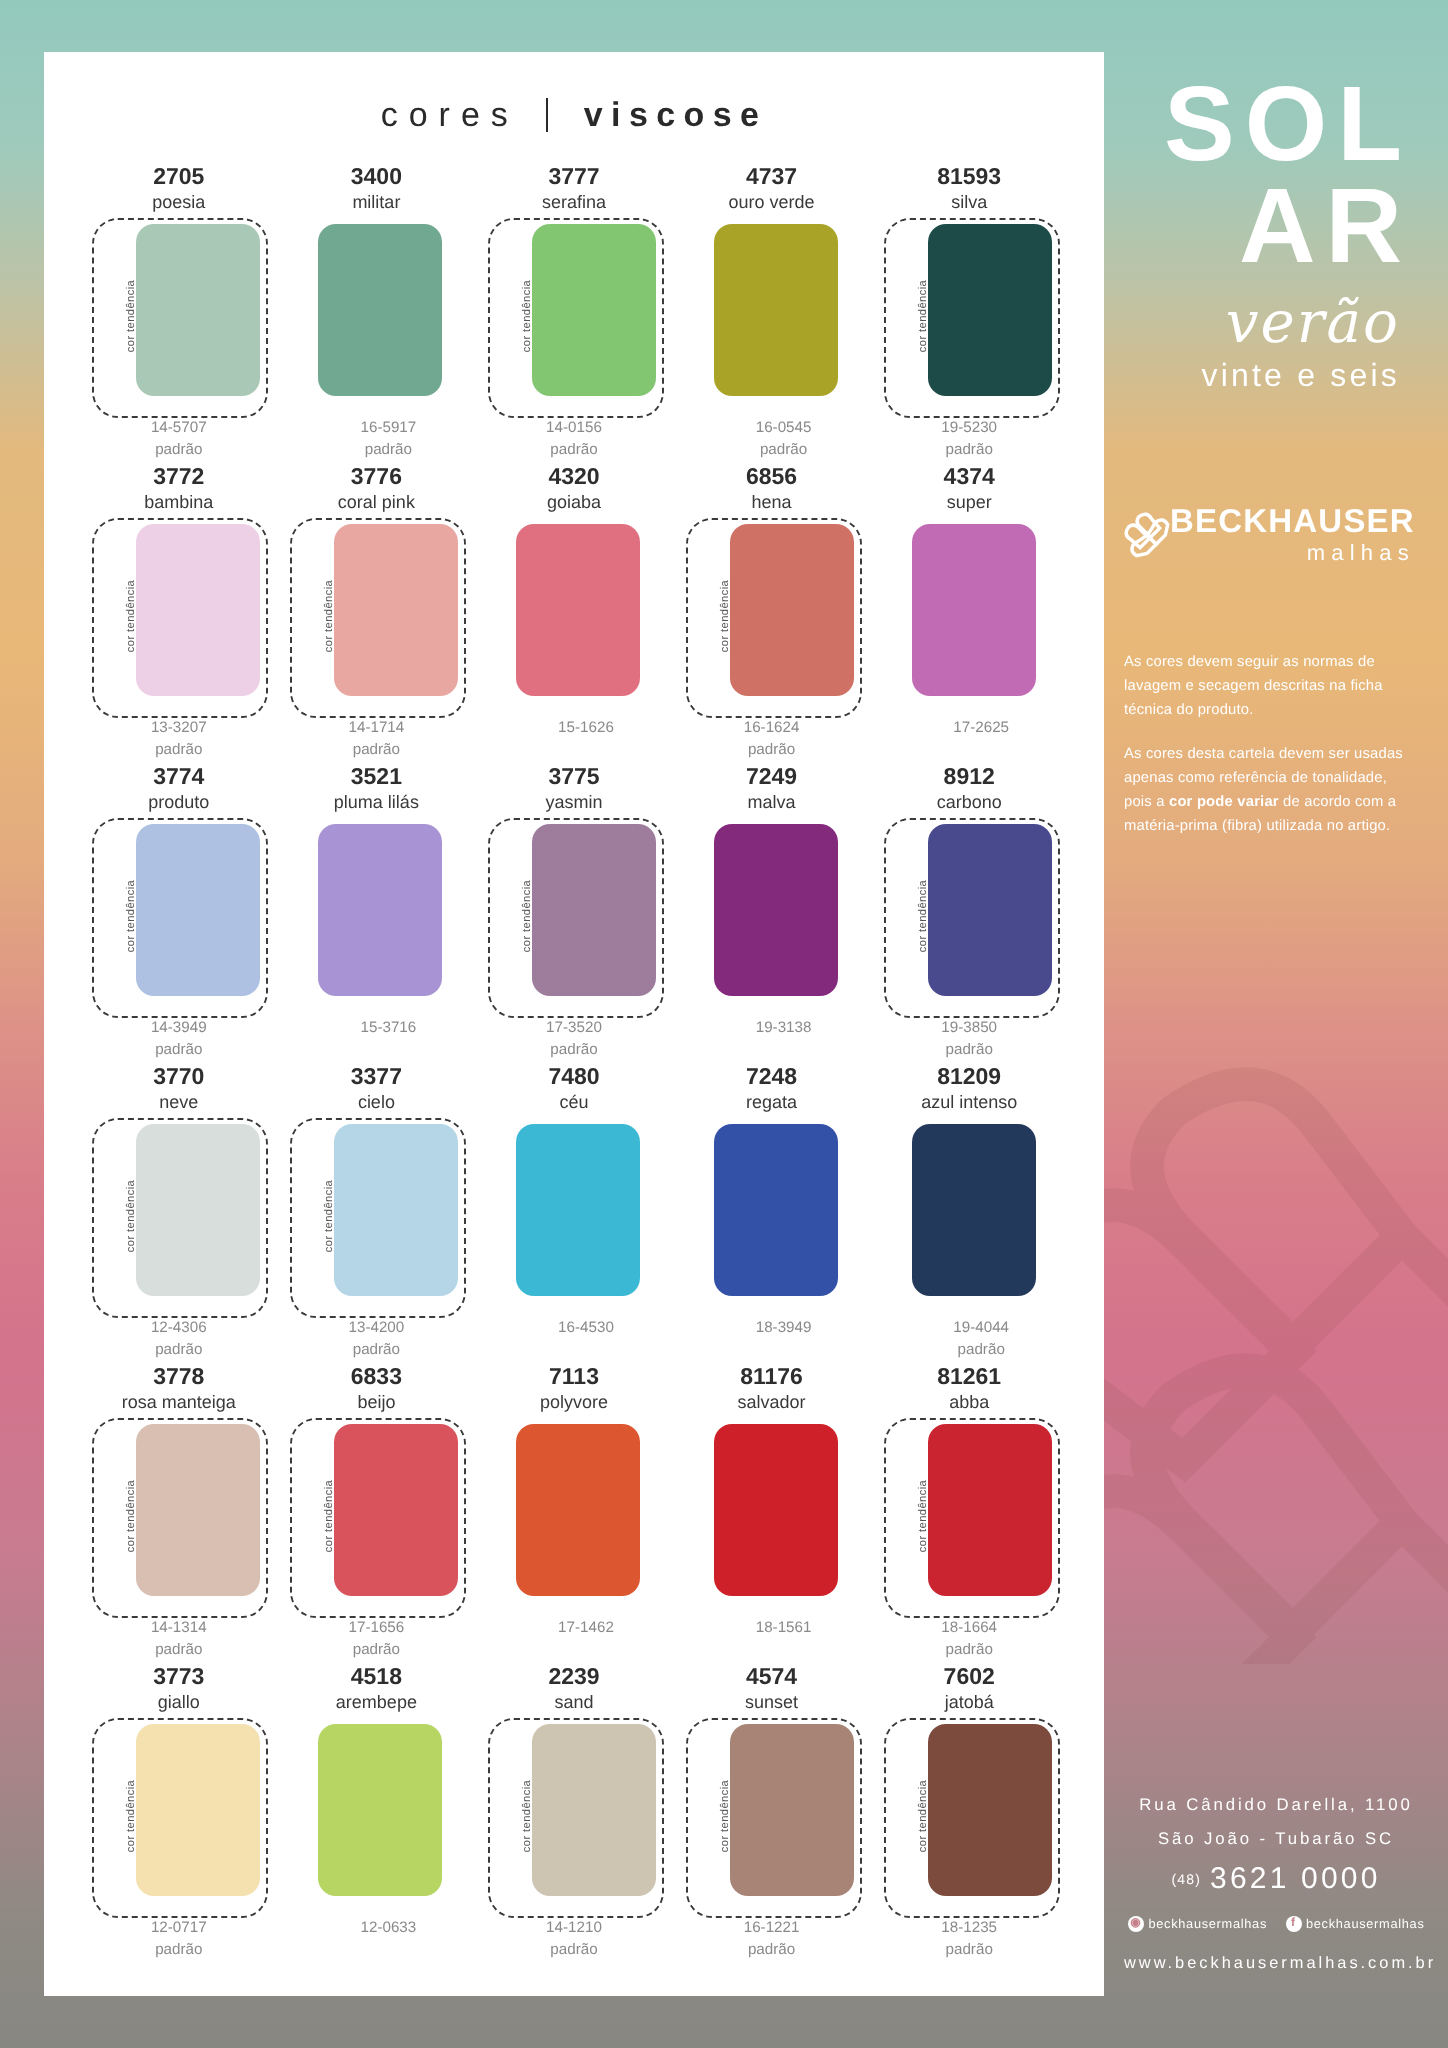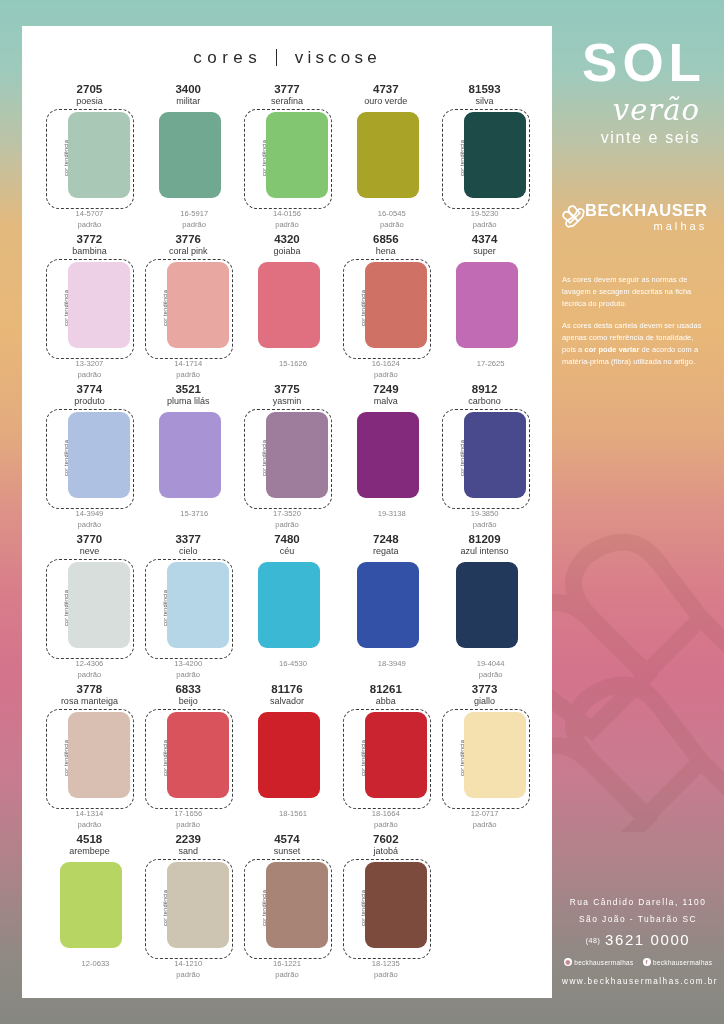--- a/index.html
+++ b/index.html
@@ -207,21 +207,21 @@
   .card-title .t-divider {
     display: inline-block;
     width: 1px;
     height: 17px;
     background: #2a2a2a;
     vertical-align: -3px;
     margin: 0 13px 0 9px;
   }
   .card-title .t-bold {
     letter-spacing: 4.2px;
-    font-weight: normal;
+    font-weight: bold;
   }
 
   
   .grid {
     margin-top: 14px;
     padding: 0 18px;
     display: grid;
     grid-template-columns: repeat(5, 1fr);
     row-gap: 0px;
     column-gap: 0px;
@@ -528,20 +528,28 @@
         <div class="cell-code">6833</div>
         <div class="cell-name">beijo</div>
         <div class="chip-wrap trend">
           <span class="trend-label">cor tendência</span>
           <div class="chip" style="background: rgb(217, 83, 92);"></div>
         </div>
         <div class="cell-pantone">17-1656</div>
         <div class="cell-padrao">padrão</div>
       </div>
       <div class="cell">
+        <div class="cell-code">7113</div>
+        <div class="cell-name">polyvore</div>
+        <div class="chip-wrap">
+          <div class="chip" style="background: rgb(220, 86, 48);"></div>
+        </div>
+        <div class="cell-pantone cell-pantone-shift">17-1462</div>
+      </div>
+      <div class="cell">
         <div class="cell-code">81176</div>
         <div class="cell-name">salvador</div>
         <div class="chip-wrap">
           <div class="chip" style="background: rgb(206, 32, 40);"></div>
         </div>
         <div class="cell-pantone cell-pantone-shift">18-1561</div>
       </div>
       <div class="cell">
         <div class="cell-code">81261</div>
         <div class="cell-name">abba</div>
@@ -600,20 +608,21 @@
         <div class="cell-pantone">18-1235</div>
         <div class="cell-padrao">padrão</div>
       </div>
     </div>
 </div>
 
 <div class="sidebar">
 
   <div class="brand-solar">
     <span class="l1">SOL</span>
+    <span class="l2">AR</span>
   </div>
 
   <div class="brand-verao">verão</div>
   <div class="brand-year">vinte e seis</div>
 
   <div class="logo-block">
     <span class="logo-mark">
       <svg viewBox="0 0 40 40" fill="none" stroke="#ffffff" stroke-width="3">
         <path d="M13 4 Q20 -1 24 6 L31 14 L23 22 L15 14 Q9 9 13 4Z"></path>
         <path d="M4 13 Q-1 20 6 24 L14 31 L22 23 L14 15 Q9 9 4 13Z"></path>

